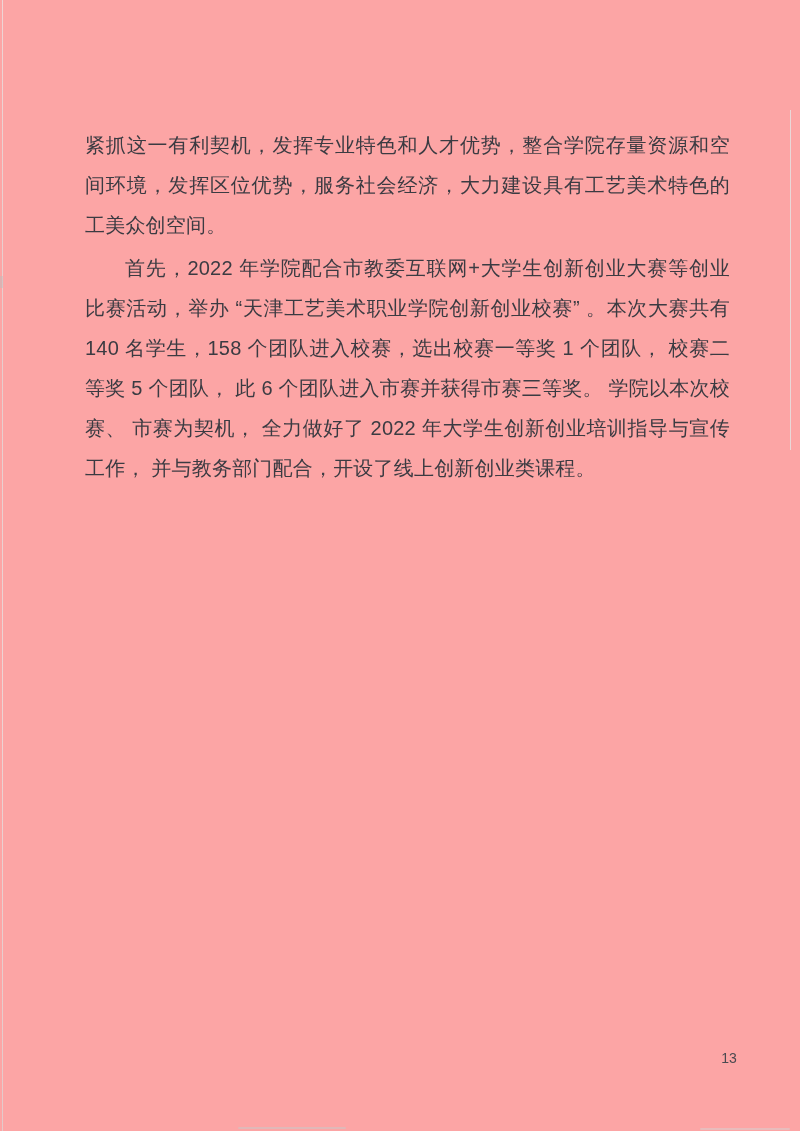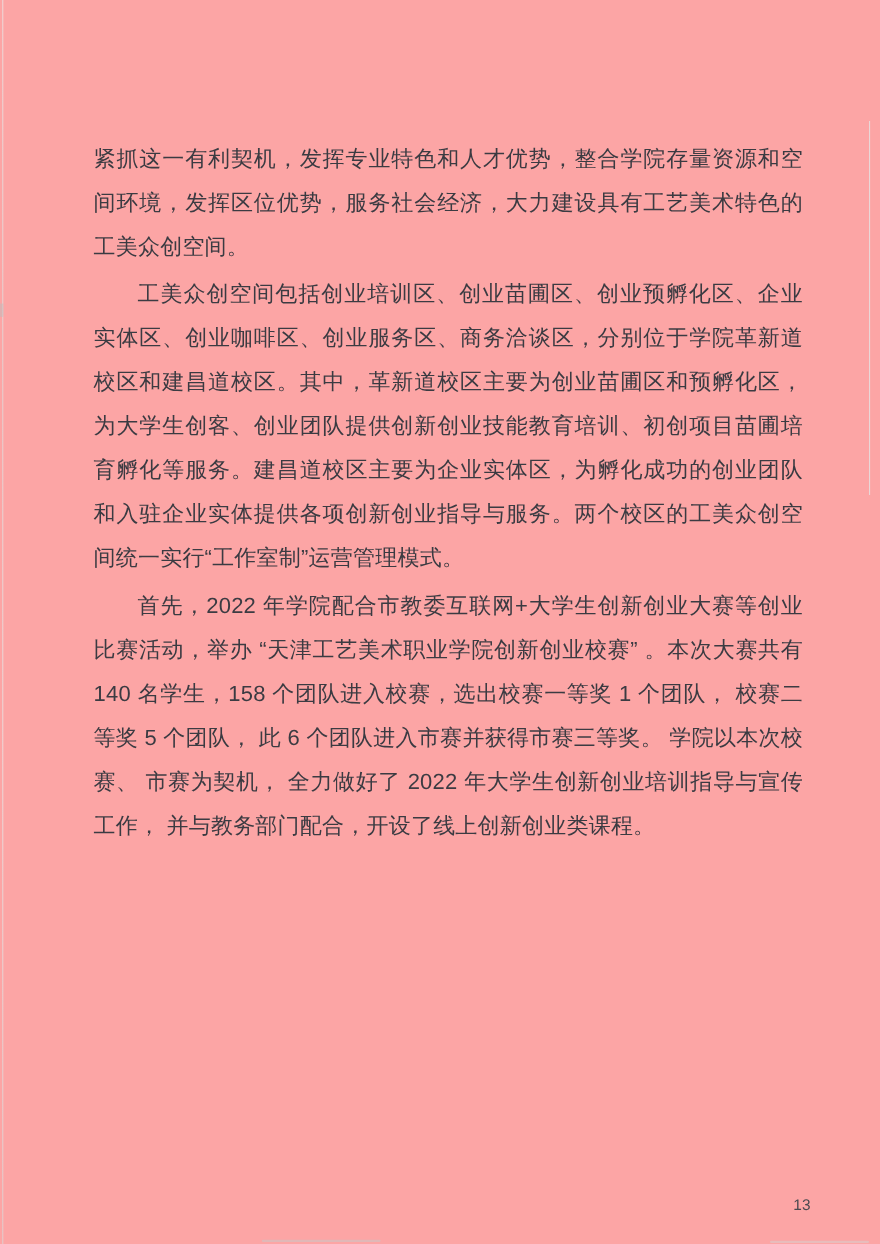--- a/index.html
+++ b/index.html
@@ -29,21 +29,21 @@
   .para {
     margin: 3px 0 0 0;
     text-indent: 2em;
   }
   .para.no-indent {
     margin-top: 0;
     text-indent: 0;
   }
   .page-number {
     position: absolute;
-    top: 1087px;
+    top: 1050px;
     left: 714px;
     width: 30px;
     text-align: center;
     font-size: 14px;
     color: #4a4a50;
   }
   
   .artifact {
     position: absolute;
     pointer-events: none;
@@ -91,21 +91,20 @@
     opacity: 0.5;
   }
 </style>
 </head>
 <body>
 
 <div class="page">
 
   <div class="text-block">
     <p class="para no-indent">紧抓这一有利契机，发挥专业特色和人才优势，整合学院存量资源和空间环境，发挥区位优势，服务社会经济，大力建设具有工艺美术特色的工美众创空间。</p>
-    <p class="para">工美众创空间包括创业培训区、创业苗圃区、创业预孵化区、企业实体区、创业咖啡区、创业服务区、商务洽谈区，分别位于学院革新道校区和建昌道校区。其中，革新道校区主要为创业苗圃区和预孵化区，为大学生创客、创业团队提供创新创业技能教育培训、初创项目苗圃培育孵化等服务。建昌道校区主要为企业实体区，为孵化成功的创业团队和入驻企业实体提供各项创新创业指导与服务。两个校区的工美众创空间统一实行“工作室制”运营管理模式。</p>
     <p class="para">首先，2022 年学院配合市教委互联网+大学生创新创业大赛等创业比赛活动，举办 “天津工艺美术职业学院创新创业校赛” 。本次大赛共有 140 名学生，158 个团队进入校赛，选出校赛一等奖 1 个团队， 校赛二等奖 5 个团队， 此 6 个团队进入市赛并获得市赛三等奖。 学院以本次校赛、 市赛为契机， 全力做好了 2022 年大学生创新创业培训指导与宣传工作， 并与教务部门配合，开设了线上创新创业类课程。</p>
   </div>
 
   <div class="page-number">13</div>
 
   <div class="artifact edge-line-left"></div>
   <div class="artifact edge-line-right"></div>
   <div class="artifact mark-left"></div>
   <div class="artifact smudge-bottom-1"></div>
   <div class="artifact smudge-bottom-2"></div>

